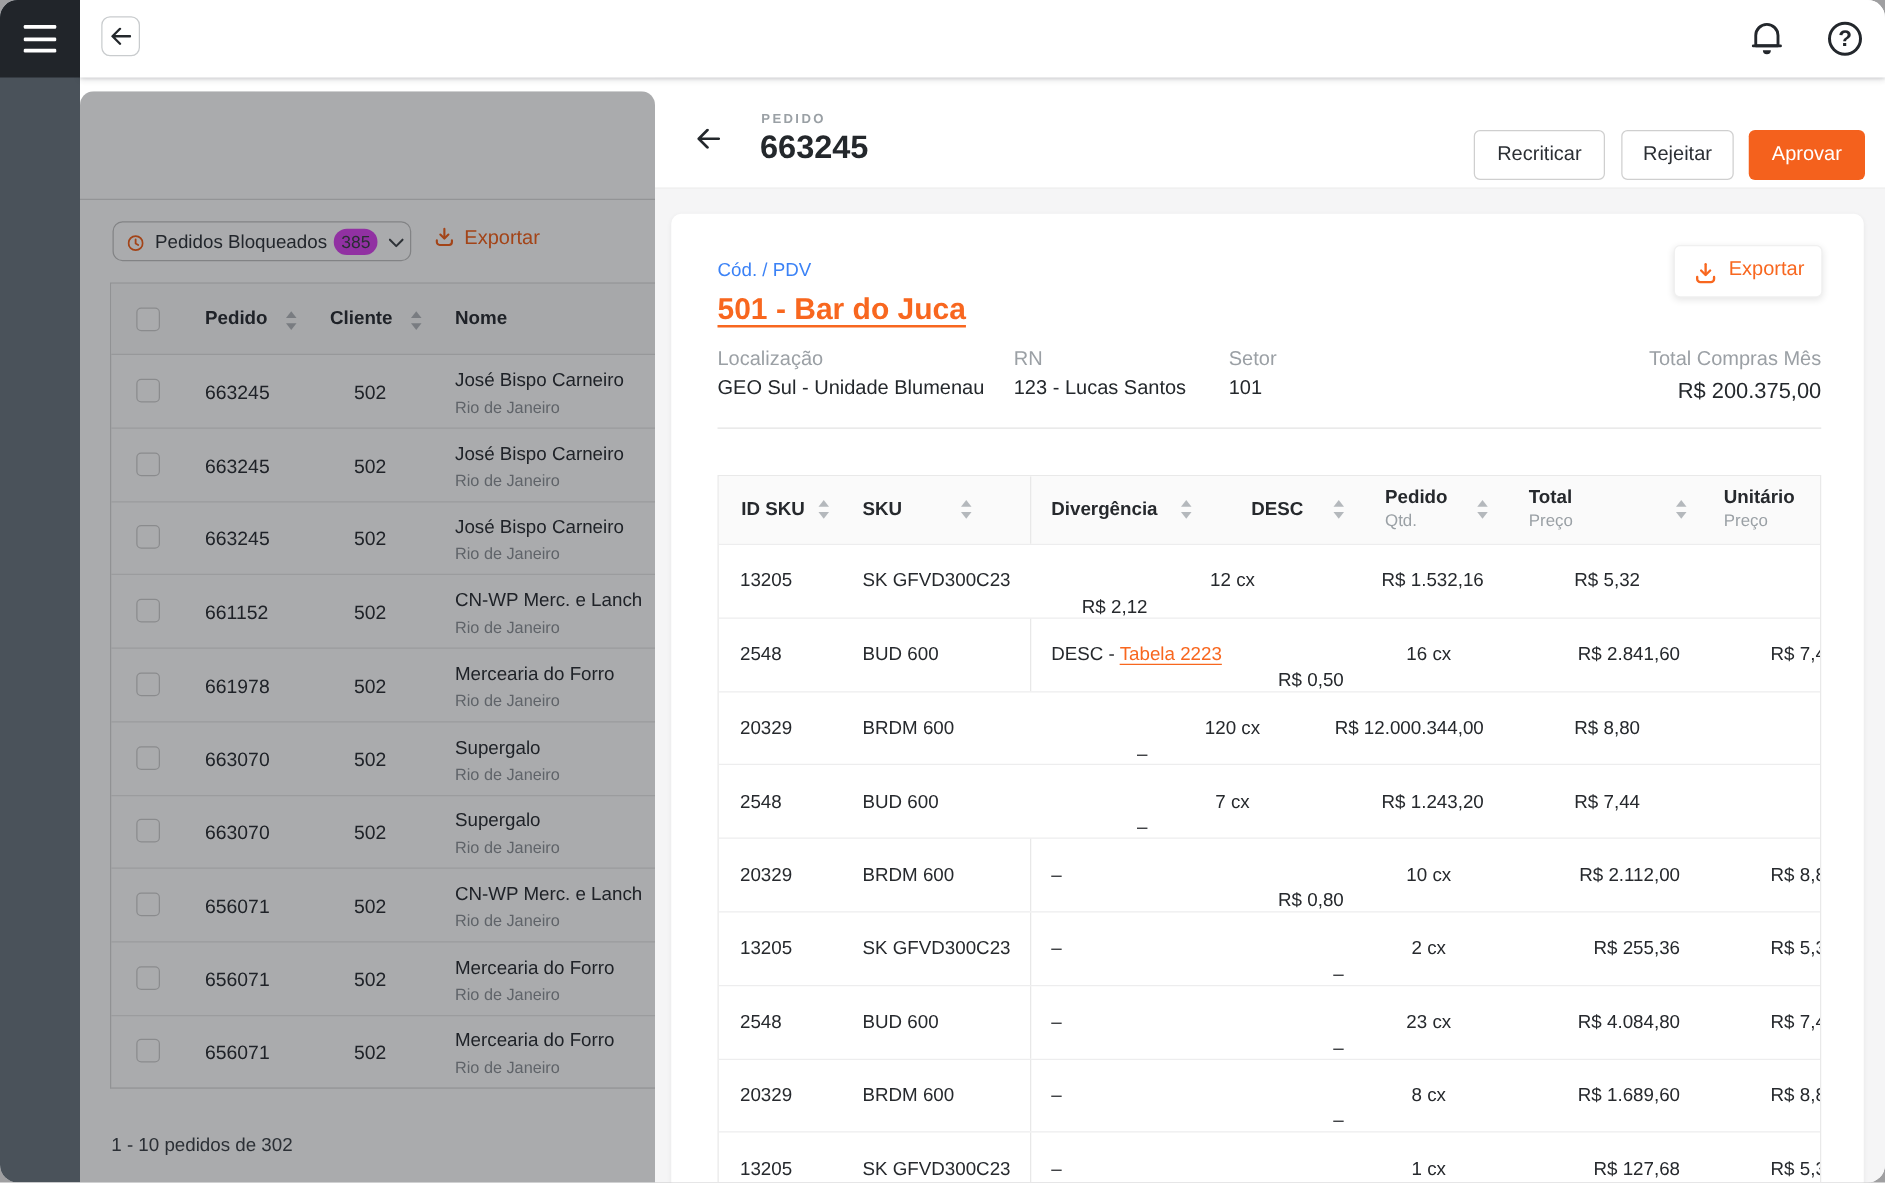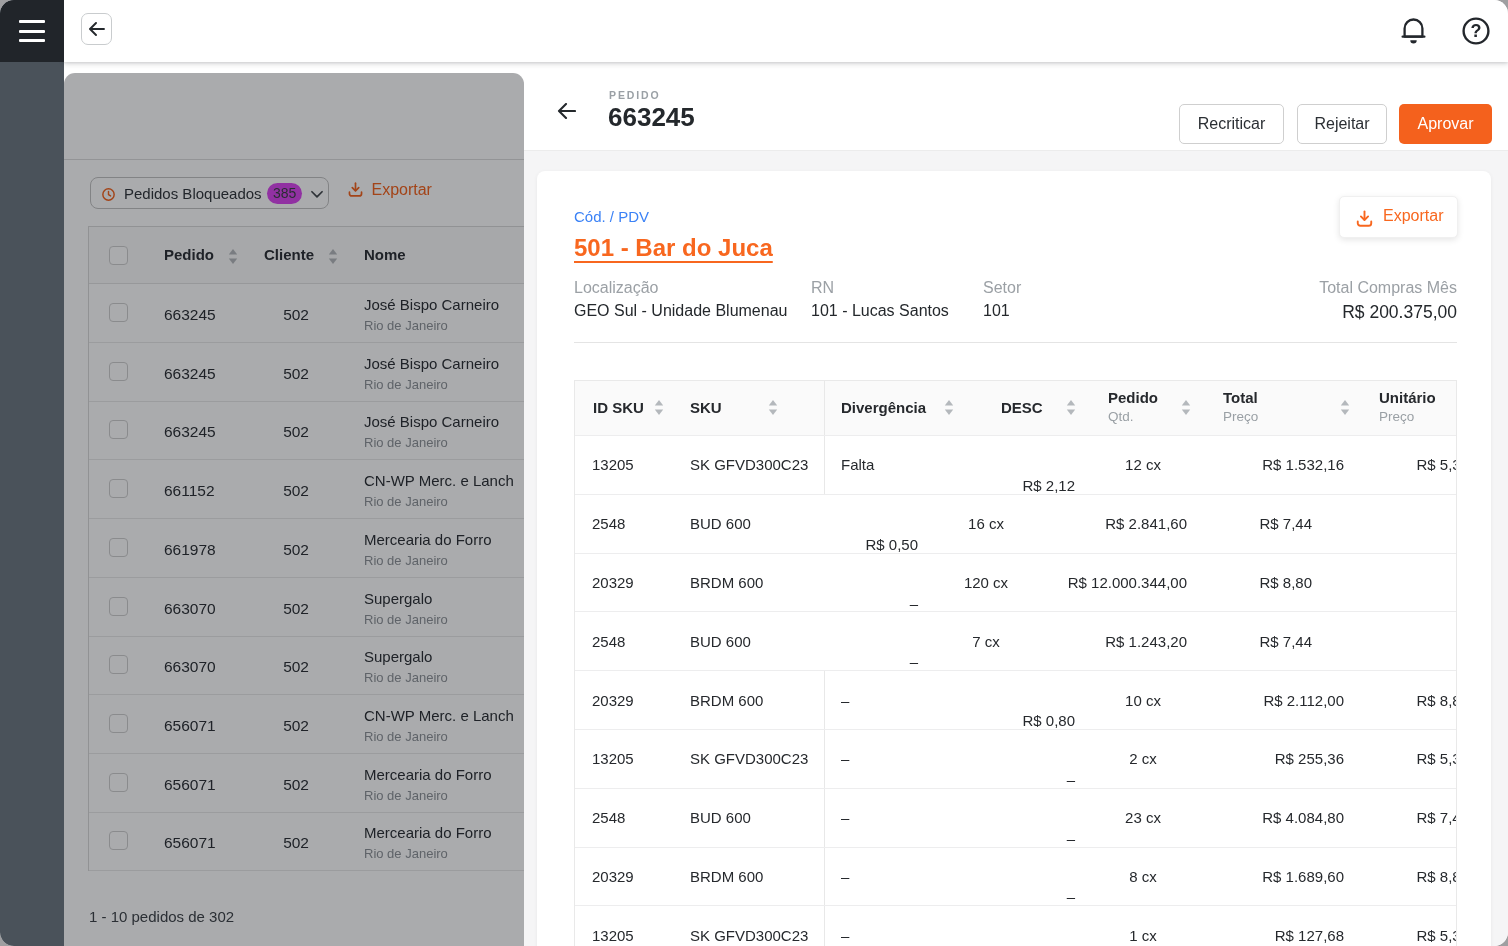--- a/index.html
+++ b/index.html
@@ -231,21 +231,21 @@
         <svg width="19" height="19" viewBox="0 0 20 20" style="position:absolute;left:15px;top:12px">
           <path d="M10 2.5 V11" stroke="#f8671f" stroke-width="2" stroke-linecap="round"></path>
           <path d="M6.2 7.8 L10 11.6 L13.8 7.8" fill="none" stroke="#f8671f" stroke-width="2" stroke-linecap="round" stroke-linejoin="round"></path>
           <path d="M2.9 13.2 v1.7 a2.7 2.7 0 0 0 2.7 2.7 h8.8 a2.7 2.7 0 0 0 2.7 -2.7 v-1.7" fill="none" stroke="#f8671f" stroke-width="2" stroke-linecap="round"></path>
         </svg>
         <span>Exportar</span>
       </div>
       <div class="flabel" style="left:37px">Localização</div>
       <div class="fvalue" style="left:37px">GEO Sul - Unidade Blumenau</div>
       <div class="flabel" style="left:274px">RN</div>
-      <div class="fvalue" style="left:274px">101 - Lucas Santos</div>
+      <div class="fvalue" style="left:274px">123 - Lucas Santos</div>
       <div class="flabel" style="left:446px">Setor</div>
       <div class="fvalue" style="left:446px">101</div>
       <div class="flabel fright">Total Compras Mês</div>
       <div class="fvalue fright tot-val">R$ 200.375,00</div>
       <div class="cdivider"></div>
 
       <div class="rtable">
         <div class="rhead">
           <span class="h1" style="left:18px;top:18px">ID SKU</span>
           <svg class="sort" width="10" height="17" viewBox="0 0 10 17" style="position:absolute;left:79px;top:18px">
@@ -279,31 +279,31 @@
               <path d="M5 1 L9.2 6.4 H0.8 Z" fill="#b4b8bc"></path>
               <path d="M0.8 10.6 H9.2 L5 16 Z" fill="#b4b8bc"></path>
             </svg>
           <span class="h1" style="left:804px;top:8px">Unitário</span>
           <span class="h2" style="left:804px;top:28px">Preço</span>
           <div class="hsep"></div>
         </div>
         <div class="rrow">
           <div class="c1">13205</div>
           <div class="c2">SK GFVD300C23</div>
-          <div class="c3">
-              <span>Falta</span>
-            </div>
           <div class="c4">R$ 2,12</div>
           <div class="c5">12 cx</div>
           <div class="c6">R$ 1.532,16</div>
           <div class="c7">R$ 5,32</div>
         </div>
         <div class="rrow">
           <div class="c1">2548</div>
           <div class="c2">BUD 600</div>
+          <div class="c3">
+              <span>DESC - <span class="olink">Tabela 2223</span></span>
+            </div>
           <div class="c4">R$ 0,50</div>
           <div class="c5">16 cx</div>
           <div class="c6">R$ 2.841,60</div>
           <div class="c7">R$ 7,44</div>
         </div>
         <div class="rrow">
           <div class="c1">20329</div>
           <div class="c2">BRDM 600</div>
           <div class="c4">–</div>
           <div class="c5">120 cx</div>

